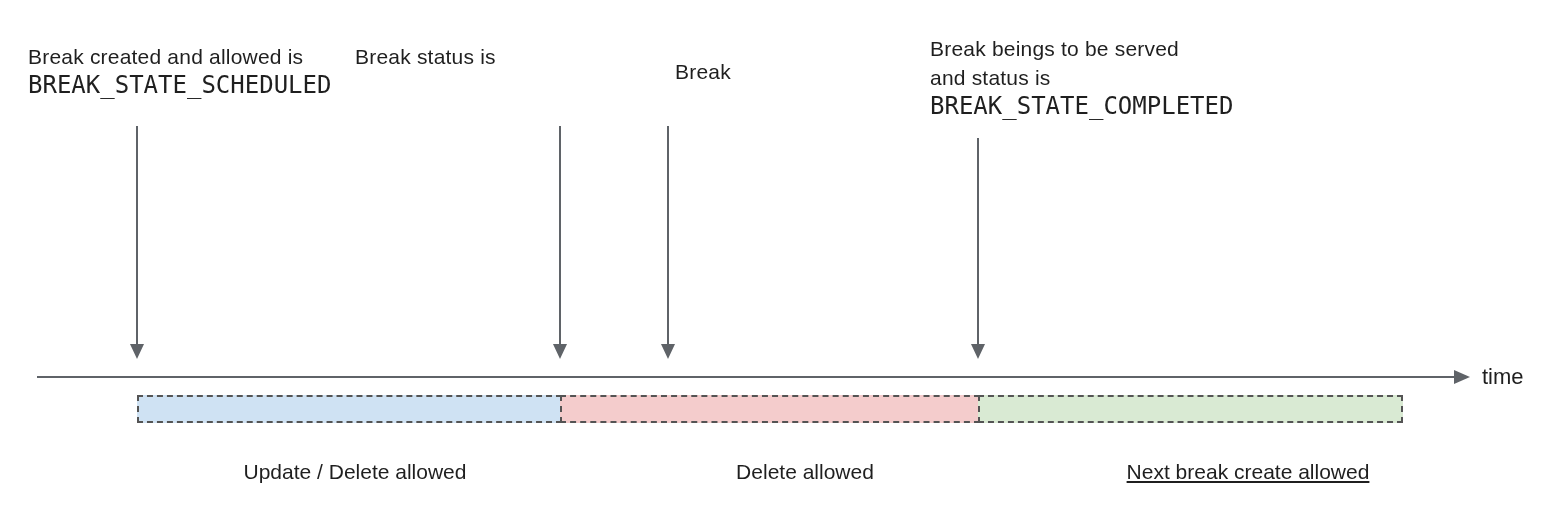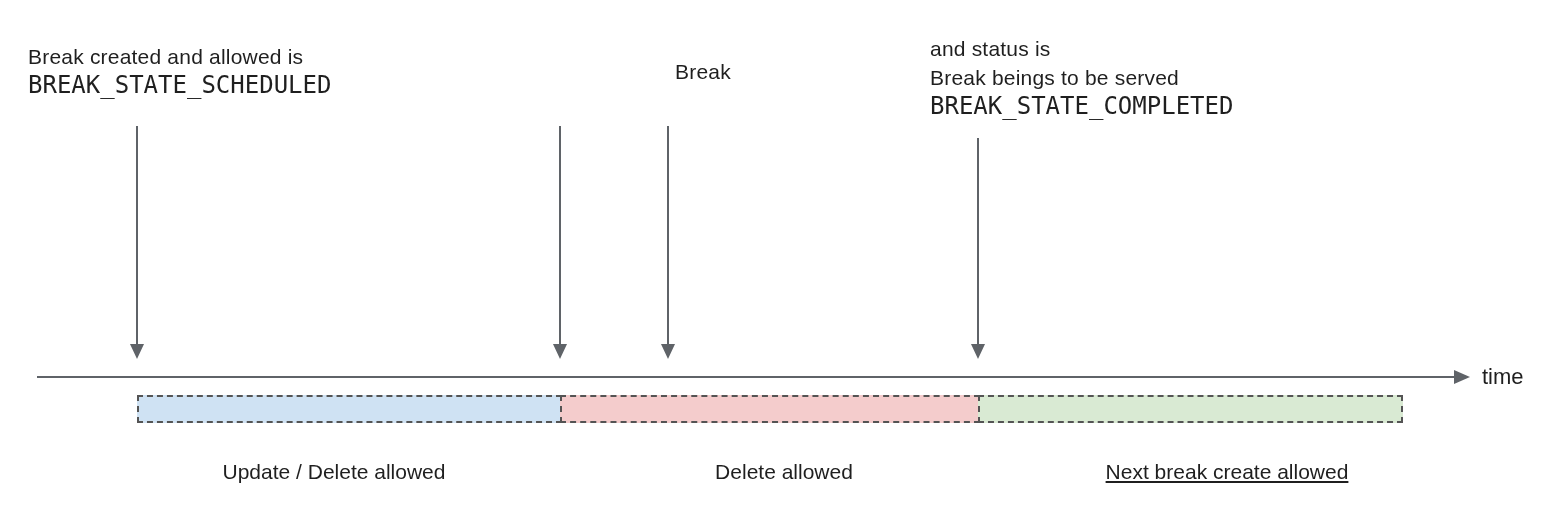--- a/index.html
+++ b/index.html
@@ -62,44 +62,45 @@
   .segment {
     position:absolute; top:395px; height:28px;
     border:2px dashed #545454;
   }
   #seg1 { left:137px; width:425px; }
   #seg2 { left:560px; width:420px; }
   #seg3 { left:978px; width:425px; }
 
   .segment-label {
     position:absolute; top:460px; transform:translateX(-50%);
-    font-size:21px; white-space:nowrap;
+    font-size:21px; white-space:nowrap;margin-left:21px;
   }
   #slabel1 { left:334px; }
   #slabel2 { left:784px; }
   #slabel3 { left:1227px;text-decoration:underline; }
 </style>
 </head>
 <body>
 
 <div class="annotation" id="ann1">
   <div>Break created and allowed is</div>
   <div class="mono">BREAK_STATE_SCHEDULED</div>
 </div>
 
 <div class="annotation" id="ann2">
+  <div>Break status is</div>
 </div>
 
 <div class="annotation" id="ann3">
   <div>Break</div>
 </div>
 
 <div class="annotation" id="ann4">
+  <div>Break beings to be served</div>
   <div>and status is</div>
-  <div>Break beings to be served</div>
   <div class="mono">BREAK_STATE_COMPLETED</div>
 </div>
 
 <div class="varrow" id="arrow1">
   <div class="shaft"></div>
   <div class="head"></div>
 </div>
 <div class="varrow" id="arrow2">
   <div class="shaft"></div>
   <div class="head"></div>

